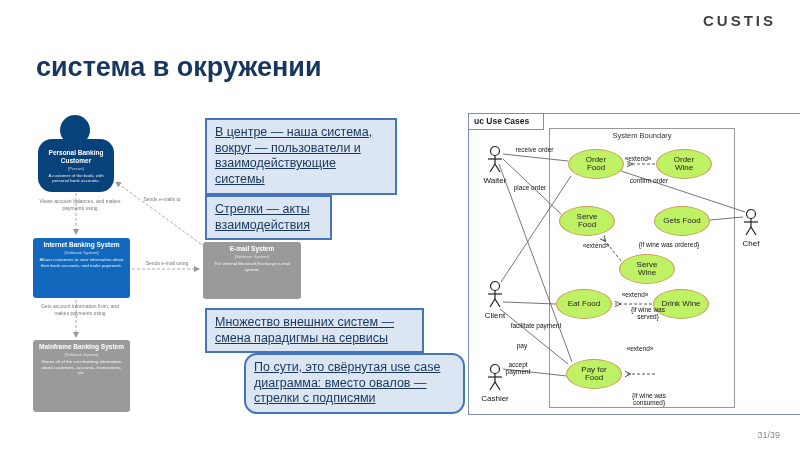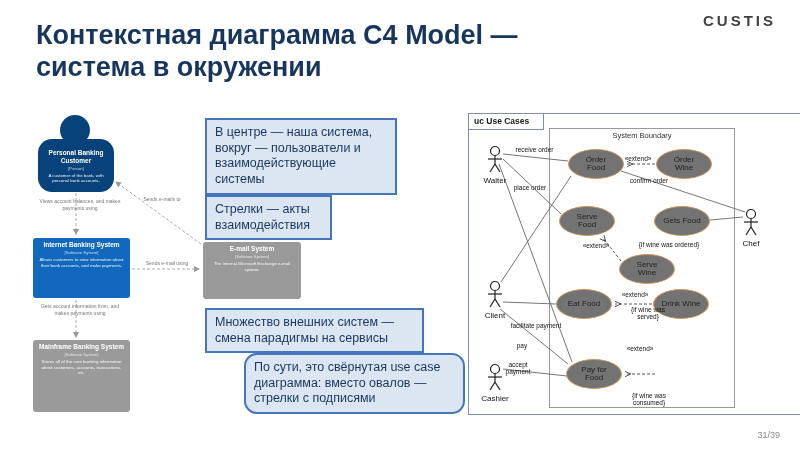--- a/index.html
+++ b/index.html
@@ -23,47 +23,47 @@
   .person-body{left:38px;top:139px;width:76px;height:53px;background:#08427b;border-radius:14px;
                z-index:1;padding-top:7px;}
   .ibs-box{left:33px;top:238px;width:97px;height:60px;background:#1168bd;}
   .email-box{left:203px;top:242px;width:98px;height:57px;background:#9a9a9a;}
   .mainframe-box{left:33px;top:340px;width:97px;height:72px;background:#9a9a9a;}
   .c4-edge{position:absolute;font-size:5px;color:#777;text-align:center;line-height:1.35;}
   .c4-lines{position:absolute;left:0;top:0;width:800px;height:450px;pointer-events:none;}
 
   
   .callout{position:absolute;background:#dbe6f2;border:2px solid #4575ba;color:#17365d;
-           font-size:12.5px;line-height:1.25;padding:5px 8px;box-sizing:border-box;}
+           font-size:12.5px;line-height:1.25;padding:5px 8px;box-sizing:border-box;text-decoration:underline;}
   .callout.rounded{border-radius:13px;}
 
   
   .uc-panel{position:absolute;left:468px;top:113px;width:347px;height:302px;background:#fff;
             border:1px solid #7d8fae;box-sizing:border-box;}
   .uc-frame-label{position:absolute;left:0;top:0;font-size:8.5px;font-weight:bold;color:#222;
                   padding:2px 14px 3px 5px;border-right:1px solid #7d8fae;border-bottom:1px solid #7d8fae;
                   background:#fff;z-index:3;}
   .uc-boundary{position:absolute;left:80px;top:14px;width:186px;height:280px;border:1px solid #999;
                box-sizing:border-box;}
   .uc-boundary-label{font-size:7.5px;color:#333;text-align:center;padding-top:2px;}
   .uc-lines{position:absolute;left:0;top:0;width:308px;height:302px;}
-  .uc-oval{position:absolute;width:56px;height:30px;border-radius:50%;background:#737373;
+  .uc-oval{position:absolute;width:56px;height:30px;border-radius:50%;background:#bef264;
            border:1px solid #cf9a5c;display:flex;align-items:center;justify-content:center;
            text-align:center;font-size:8px;line-height:1.05;color:#222;padding:0 7px;
            box-sizing:border-box;z-index:2;}
   .uc-actor-label{position:absolute;font-size:8px;color:#111;text-align:center;width:40px;}
   .uc-edge-label{position:absolute;font-size:6.5px;color:#111;text-align:center;line-height:1.15;z-index:2;}
 </style>
 </head>
 <body>
 
 <div class="slide">
 
   <div class="logo">CUSTIS</div>
-  <h1 class="title"><span>Контекстная диаграмма C4 Model —</span><br>
+  <h1 class="title"><br>
     <span>система в окружении</span></h1>
 
   <svg class="c4-lines">
     <defs>
       <marker id="c4arrow" markerWidth="6" markerHeight="6" refX="5" refY="3" orient="auto">
         <path d="M0,0 L6,3 L0,6 Z" fill="#999"></path>
       </marker>
     </defs>
     <line x1="76" y1="193" x2="76" y2="234" stroke="#aaa" stroke-width="1" stroke-dasharray="3,2" marker-end="url(#c4arrow)"></line>
     <line x1="205" y1="247" x2="116" y2="182" stroke="#aaa" stroke-width="1" stroke-dasharray="3,2" marker-end="url(#c4arrow)"></line>

